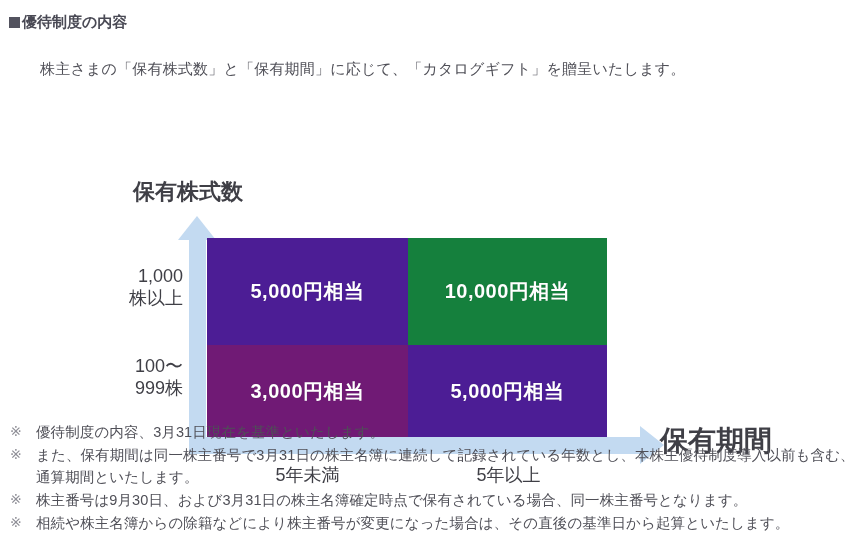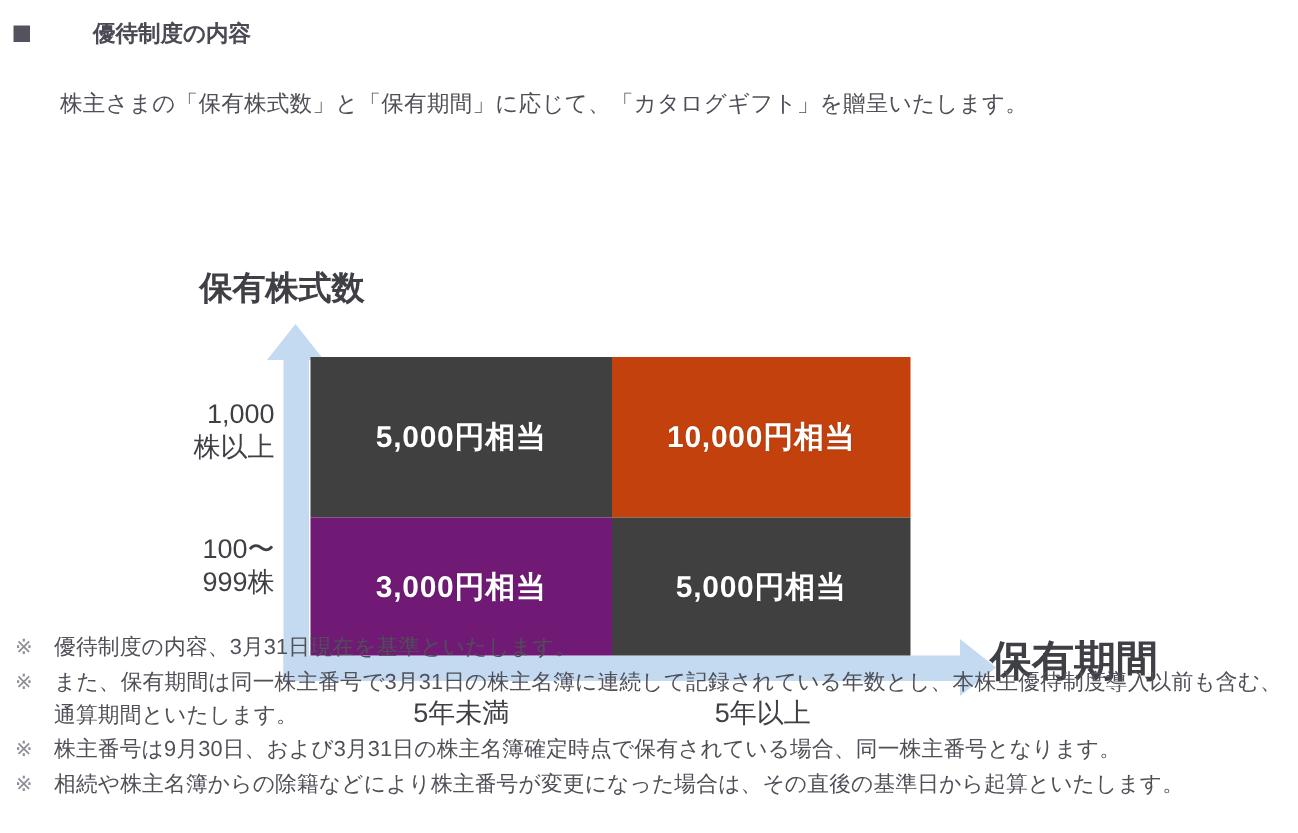--- a/index.html
+++ b/index.html
@@ -21,21 +21,20 @@
     position: absolute;
     left: 9px;
     top: 13px;
     font-size: 15px;
     font-weight: bold;
     color: #4a4a55;
     letter-spacing: 0px;
     display: flex;
     align-items: center;
     white-space: nowrap;
-    gap: 40px;
   }
   .heading-bullet {
     display: inline-block;
     width: 11px;
     height: 11px;
     background: #53535f;
     margin-right: 2px;
   }
 
   
@@ -134,22 +133,22 @@
   .cell {
     display: flex;
     align-items: center;
     justify-content: center;
     color: #ffffff;
     font-size: 20px;
     font-weight: bold;
     letter-spacing: 0.5px;
     text-shadow: 0 0 1px rgba(0,0,0,0.25);
   }
-  .cell-blue   { background: #404040; }
-  .cell-red    { background: #c2410c; }
+  .cell-blue   { background: #4c1d95; }
+  .cell-red    { background: #15803d; }
   .cell-orange { background: #701a75; }
 
   
   .row-label {
     position: absolute;
     width: 86px;
     text-align: right;
     font-size: 18px;
     color: #3f3f46;
     line-height: 1.22;

